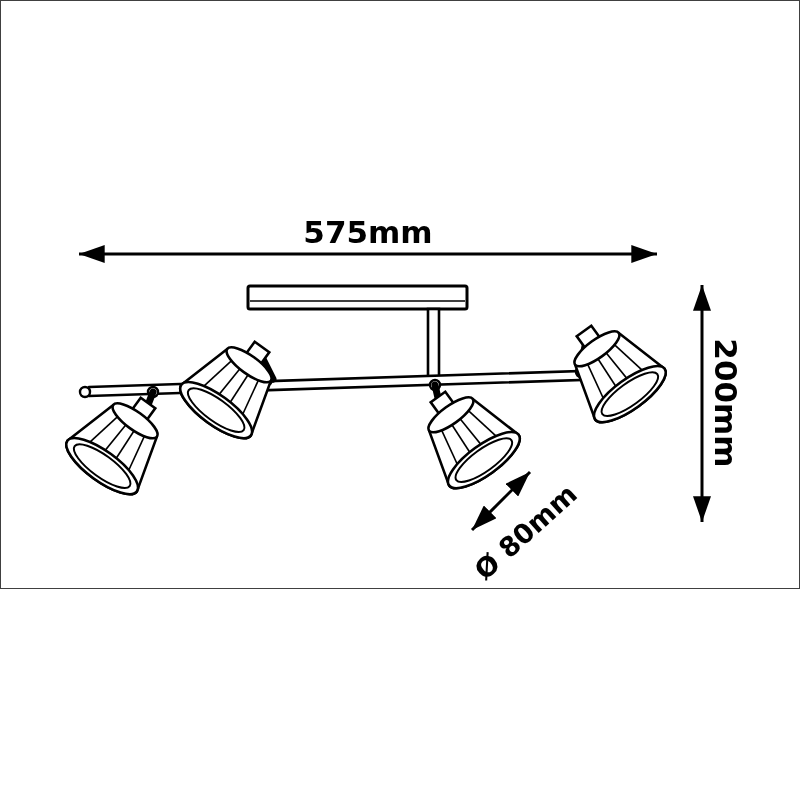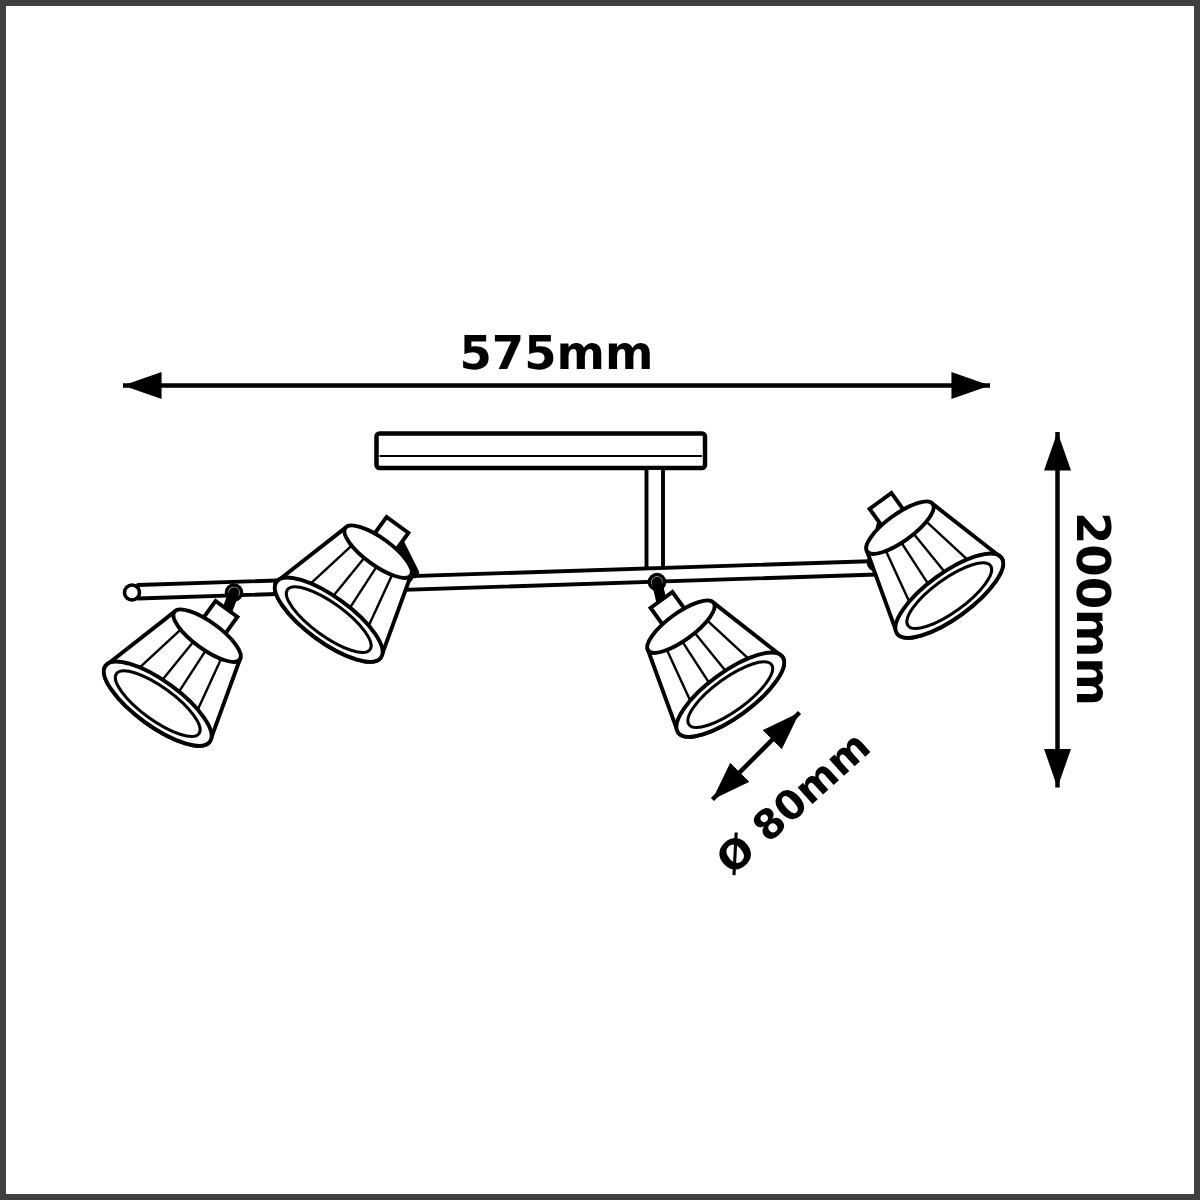--- a/index.html
+++ b/index.html
@@ -4,24 +4,24 @@
 <style>
   html, body {
     margin: 0;
     padding: 0;
     background: #ffffff;
     font-family: "DejaVu Sans", "Liberation Sans", sans-serif;
   }
   .stage {
     position: relative;
     width: 800px;
-    height: 800px;
+    height: 589px;
     background: #ffffff;
     box-sizing: border-box;
-    border: 4px solid #404040;
+    border: 1px solid #404040;
     overflow: hidden;
   }
   svg { display: block; }
   .dim-text {
     font-family: "DejaVu Sans", "Liberation Sans", sans-serif;
     font-weight: bold;
     fill: #000000;
   }
   .dim-text.big { font-size: 31px; }
   .dim-text.small { font-size: 27px; }

